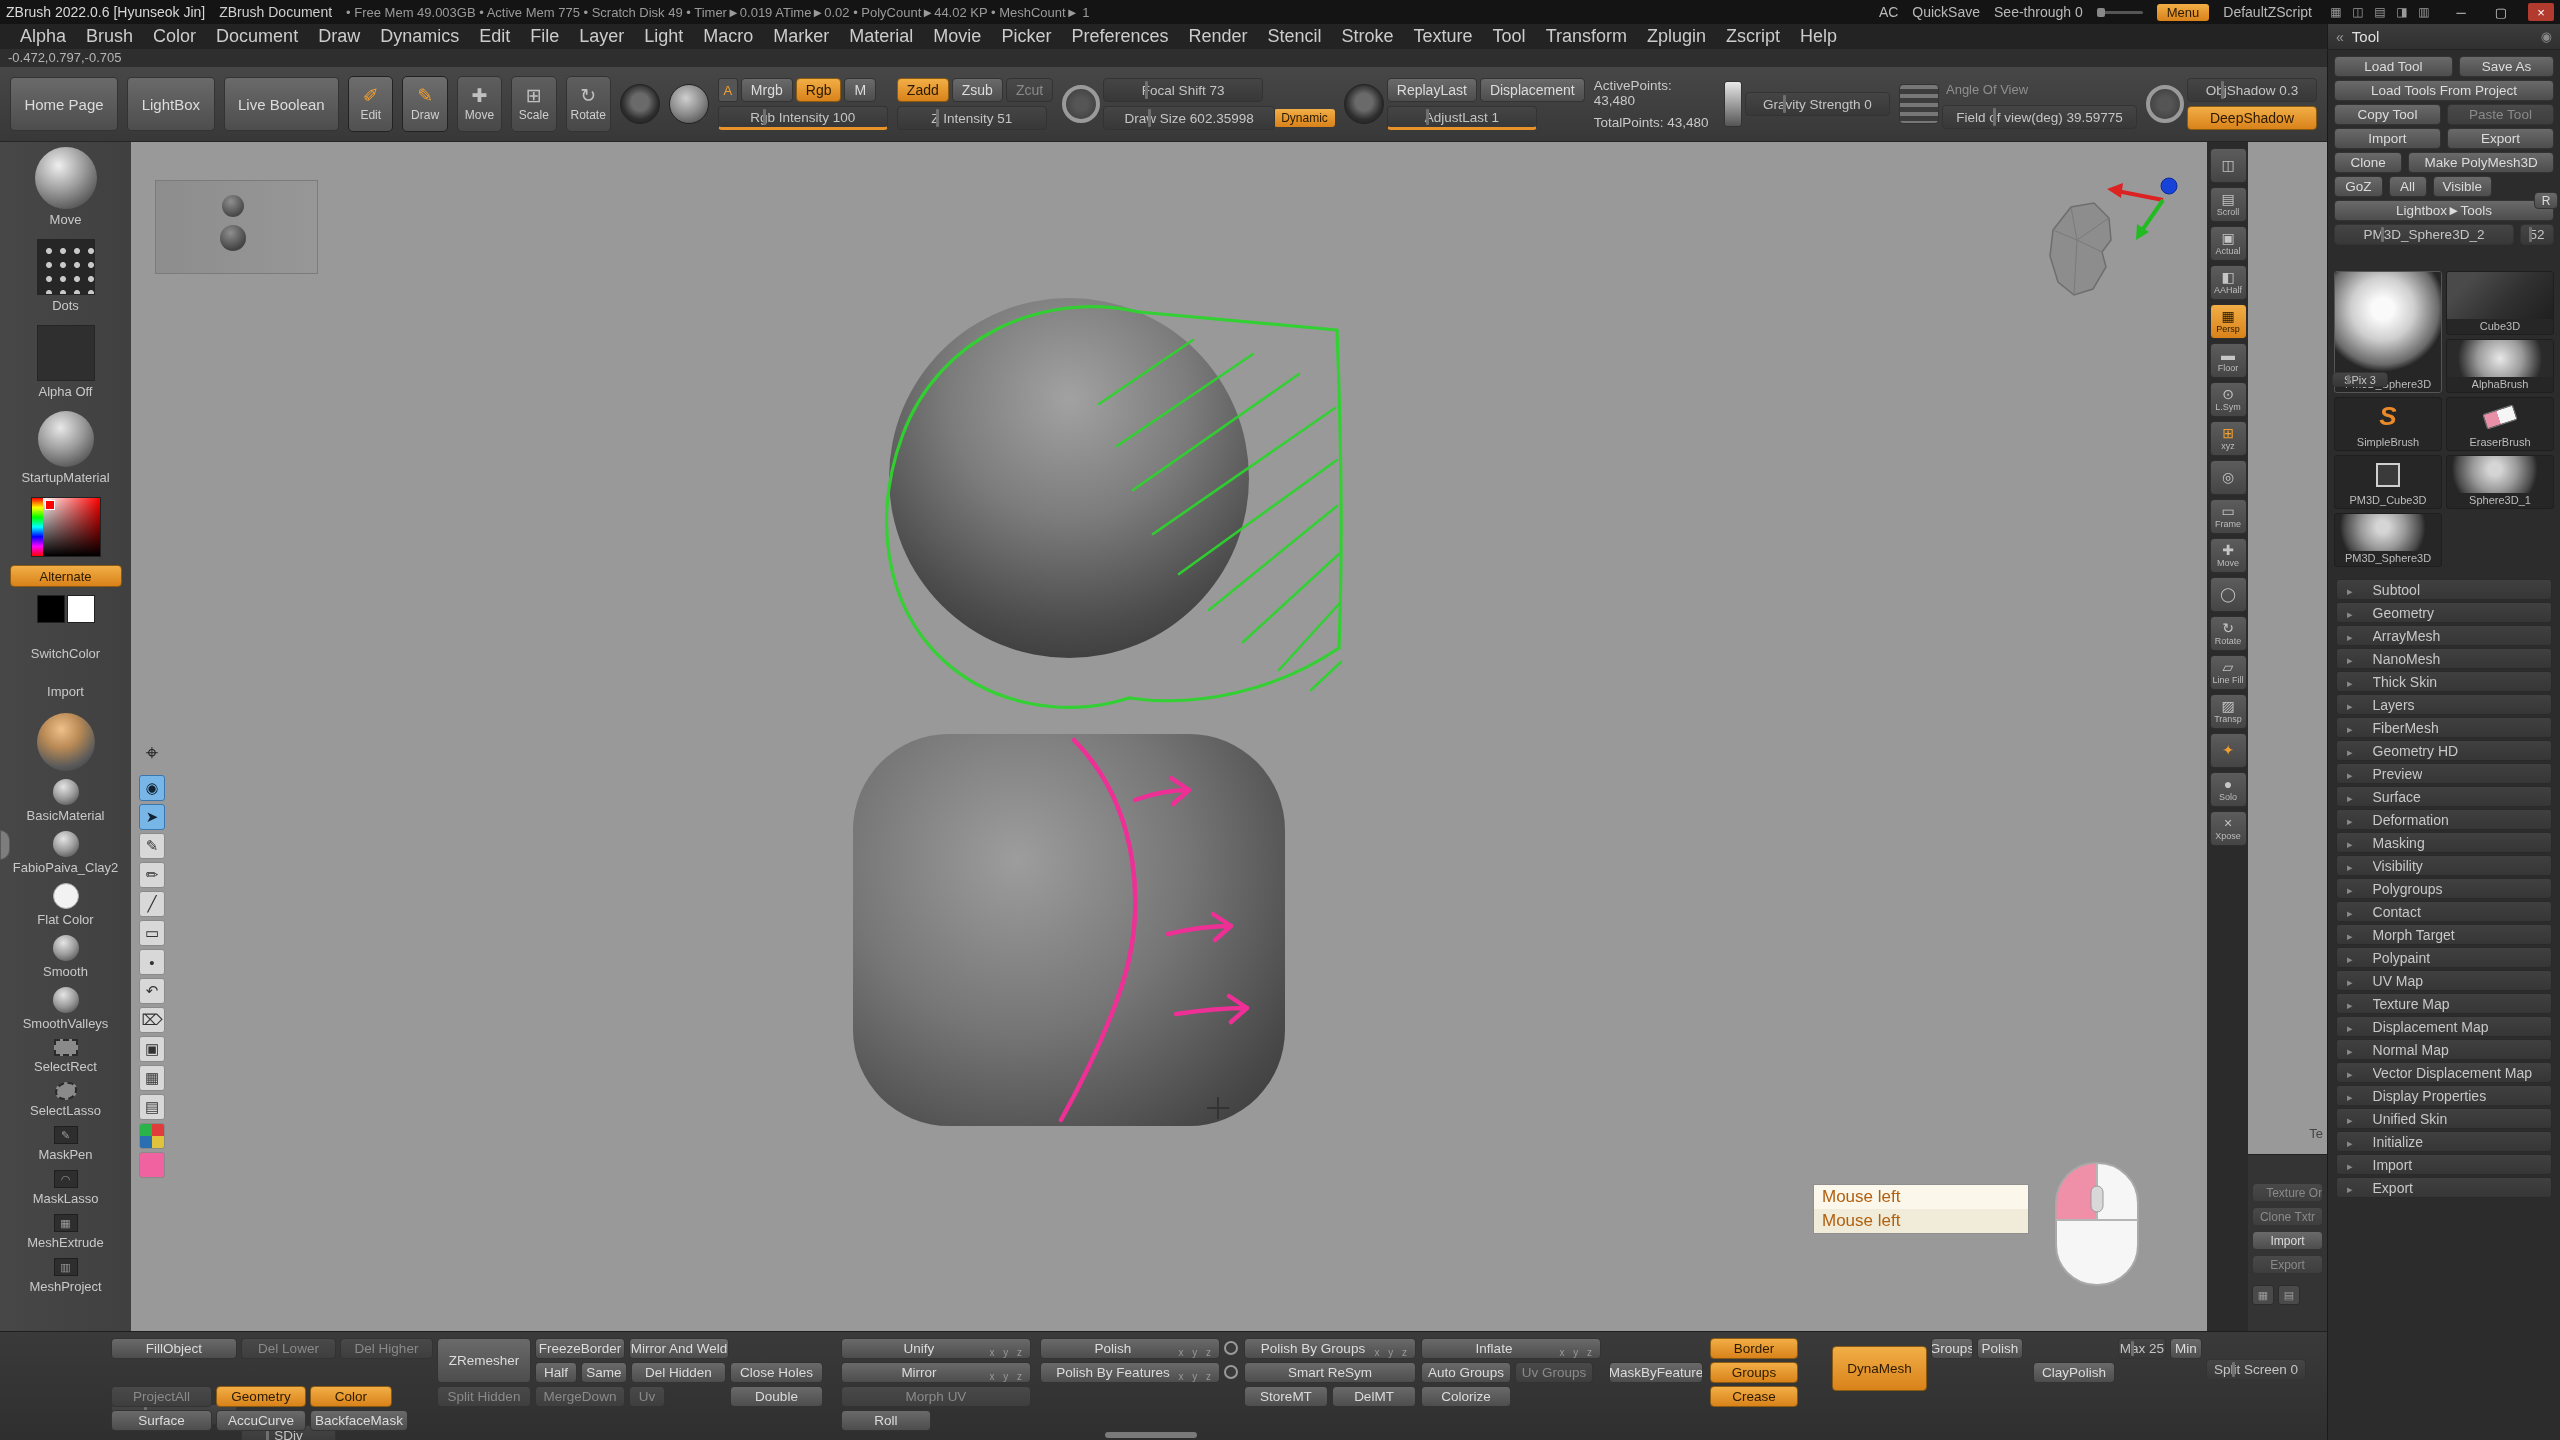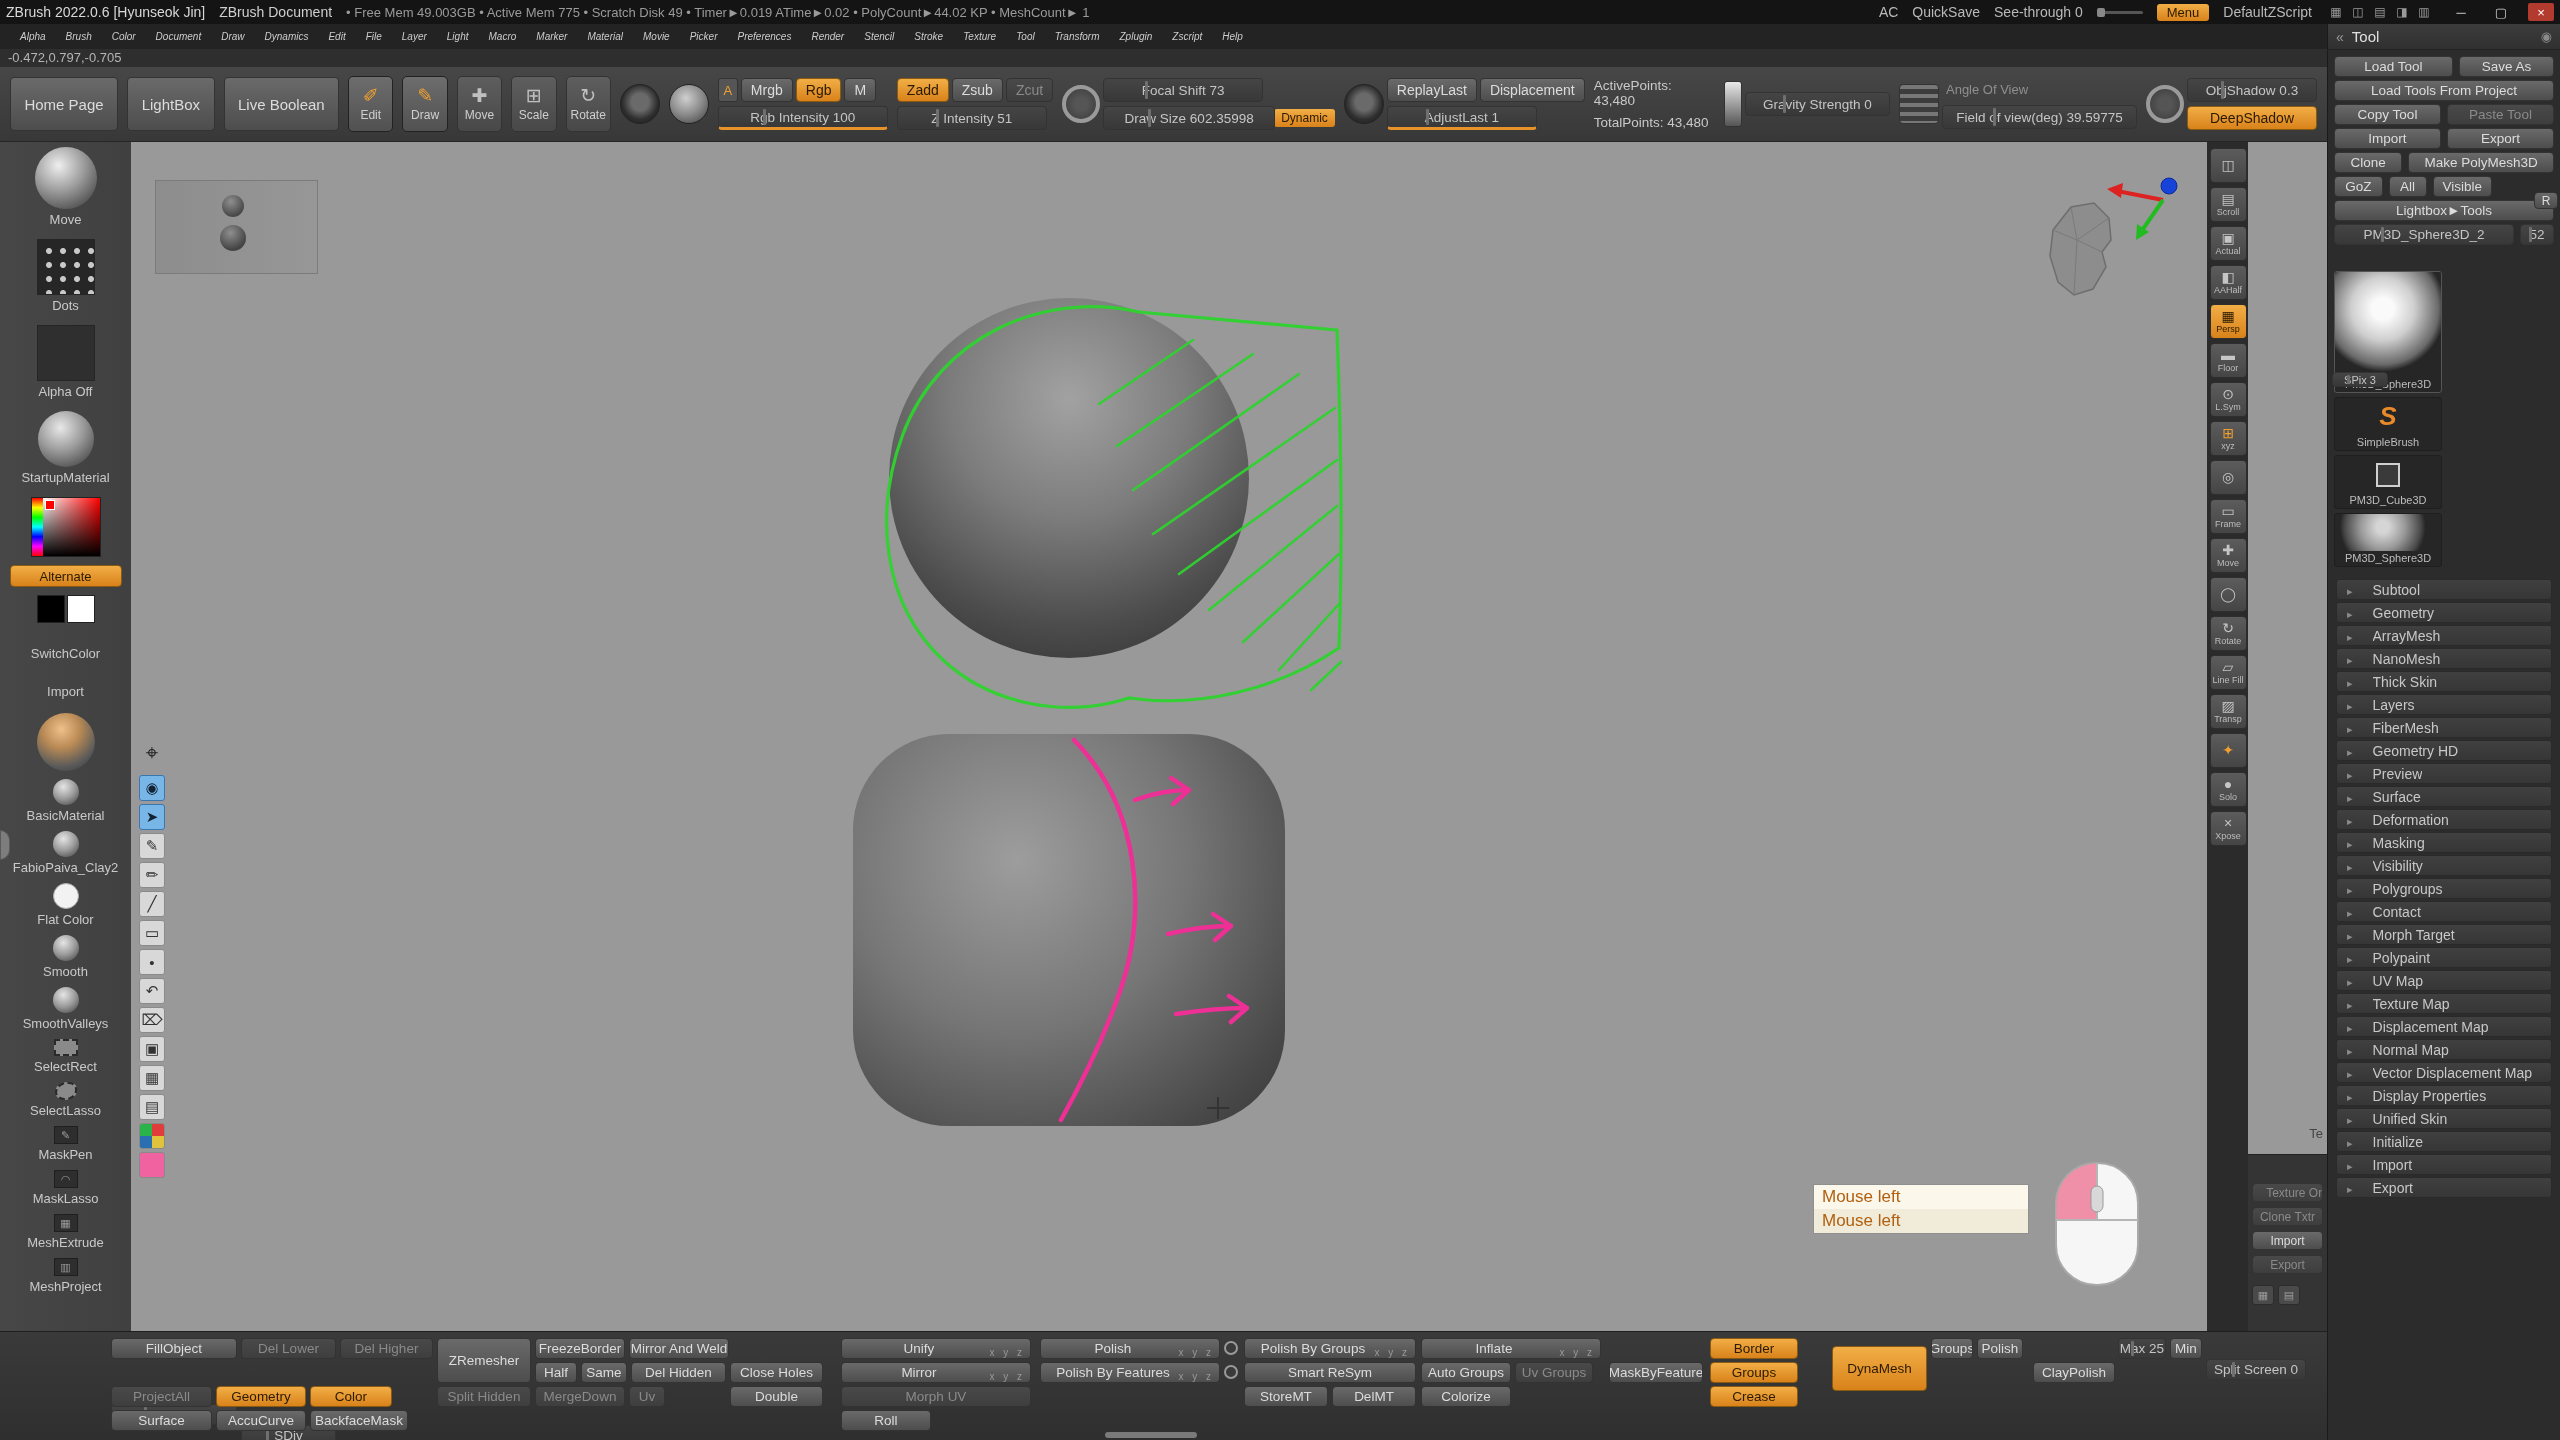--- a/index.html
+++ b/index.html
@@ -31,21 +31,21 @@
   #titlebar .seethrough-track i { position:absolute; left:0; top:-3px; width:8px; height:9px; background:#888; border-radius:2px; }
   #titlebar .t-ico { width:20px; height:16px; display:flex; align-items:center; justify-content:center;
     color:#9a9a9a; font-size:12px; }
   #titlebar .win { width:26px; height:18px; display:flex; align-items:center; justify-content:center;
     color:#cfcfcf; font-size:13px; border-radius:2px; }
   #titlebar .win.close { background:#b33a2e; color:#fff; }
 
   
   #menubar { height:25px; width:2327px; background:#232323; display:flex; align-items:center;
     padding-left:10px; }
-  .menu-item { font-size:10px; color:#cccccc; padding:0 10px; line-height:25px;font-style:italic; }
+  .menu-item { font-size:18px; color:#cccccc; padding:0 10px; line-height:25px; }
 
   
   #coordbar { height:18px; width:2327px; background:#2e2e2e; font-size:13px; color:#b5b5b5;
     padding-left:8px; line-height:18px; }
 
   
   #toolbar { position:absolute; left:0; top:67px; width:2327px; height:75px;
     background:linear-gradient(180deg,#474747,#383838); border-bottom:1px solid #262626;
     display:flex; align-items:center; gap:9px; padding:0 10px; }
   .tb-big { height:54px; padding:0 14px; font-size:15px; }
@@ -715,20 +715,38 @@
       </div>
       <div class="tile sm">
         <div class="tvis v-cube2"></div>
         <div class="tlabel">PM3D_Cube3D</div>
       </div>
       <div class="tile sm">
         <div class="tvis v-sphere-gray"></div>
         <div class="tlabel">PM3D_Sphere3D</div>
       </div>
     </div>
+    <div class="tcol">
+      <div class="tile sm" style="height:64px">
+        <div class="tvis v-cube-dark"></div>
+        <div class="tlabel">Cube3D</div>
+      </div>
+      <div class="tile sm">
+        <div class="tvis v-alpha"></div>
+        <div class="tlabel">AlphaBrush</div>
+      </div>
+      <div class="tile sm">
+        <div class="tvis v-eraser"></div>
+        <div class="tlabel">EraserBrush</div>
+      </div>
+      <div class="tile sm">
+        <div class="tvis v-sphere-gray"></div>
+        <div class="tlabel">Sphere3D_1</div>
+      </div>
+    </div>
   </div>
 
   <div class="sections">
 
   <div class="section-btn">
       <span class="chev"></span>
       <span class="lbl">Subtool</span>
     </div>
       <div class="section-btn">
       <span class="chev"></span>

